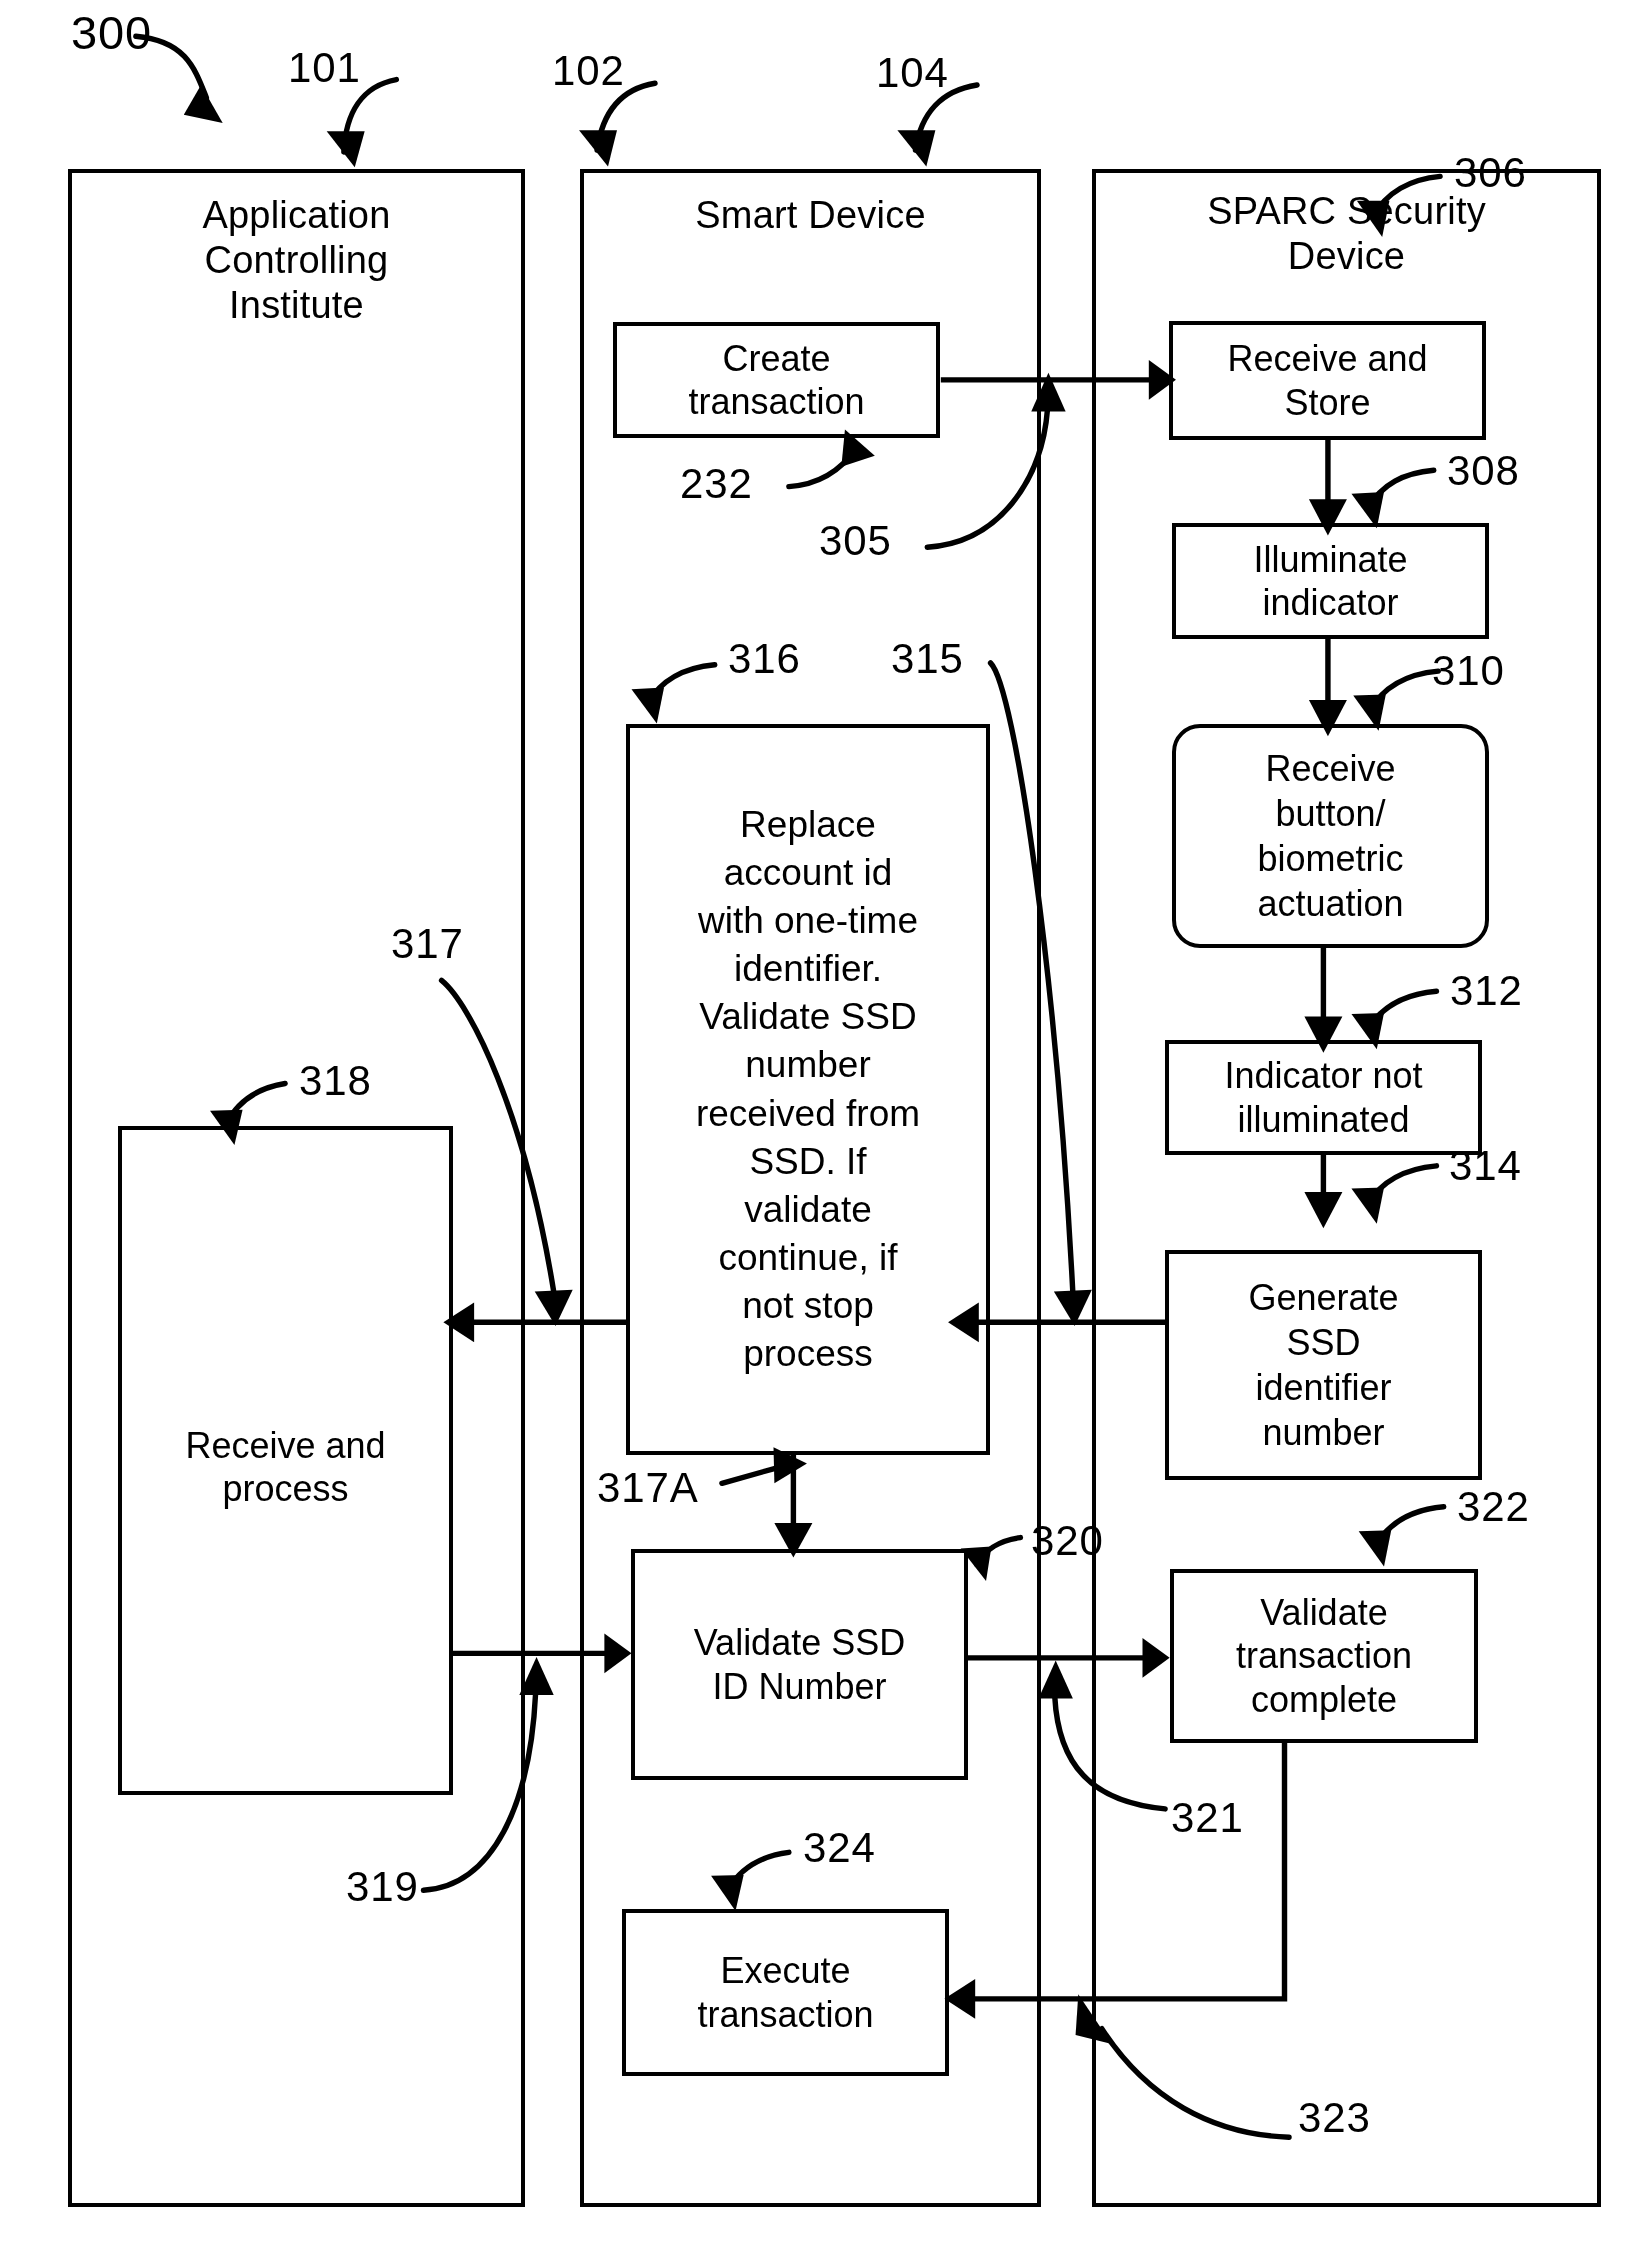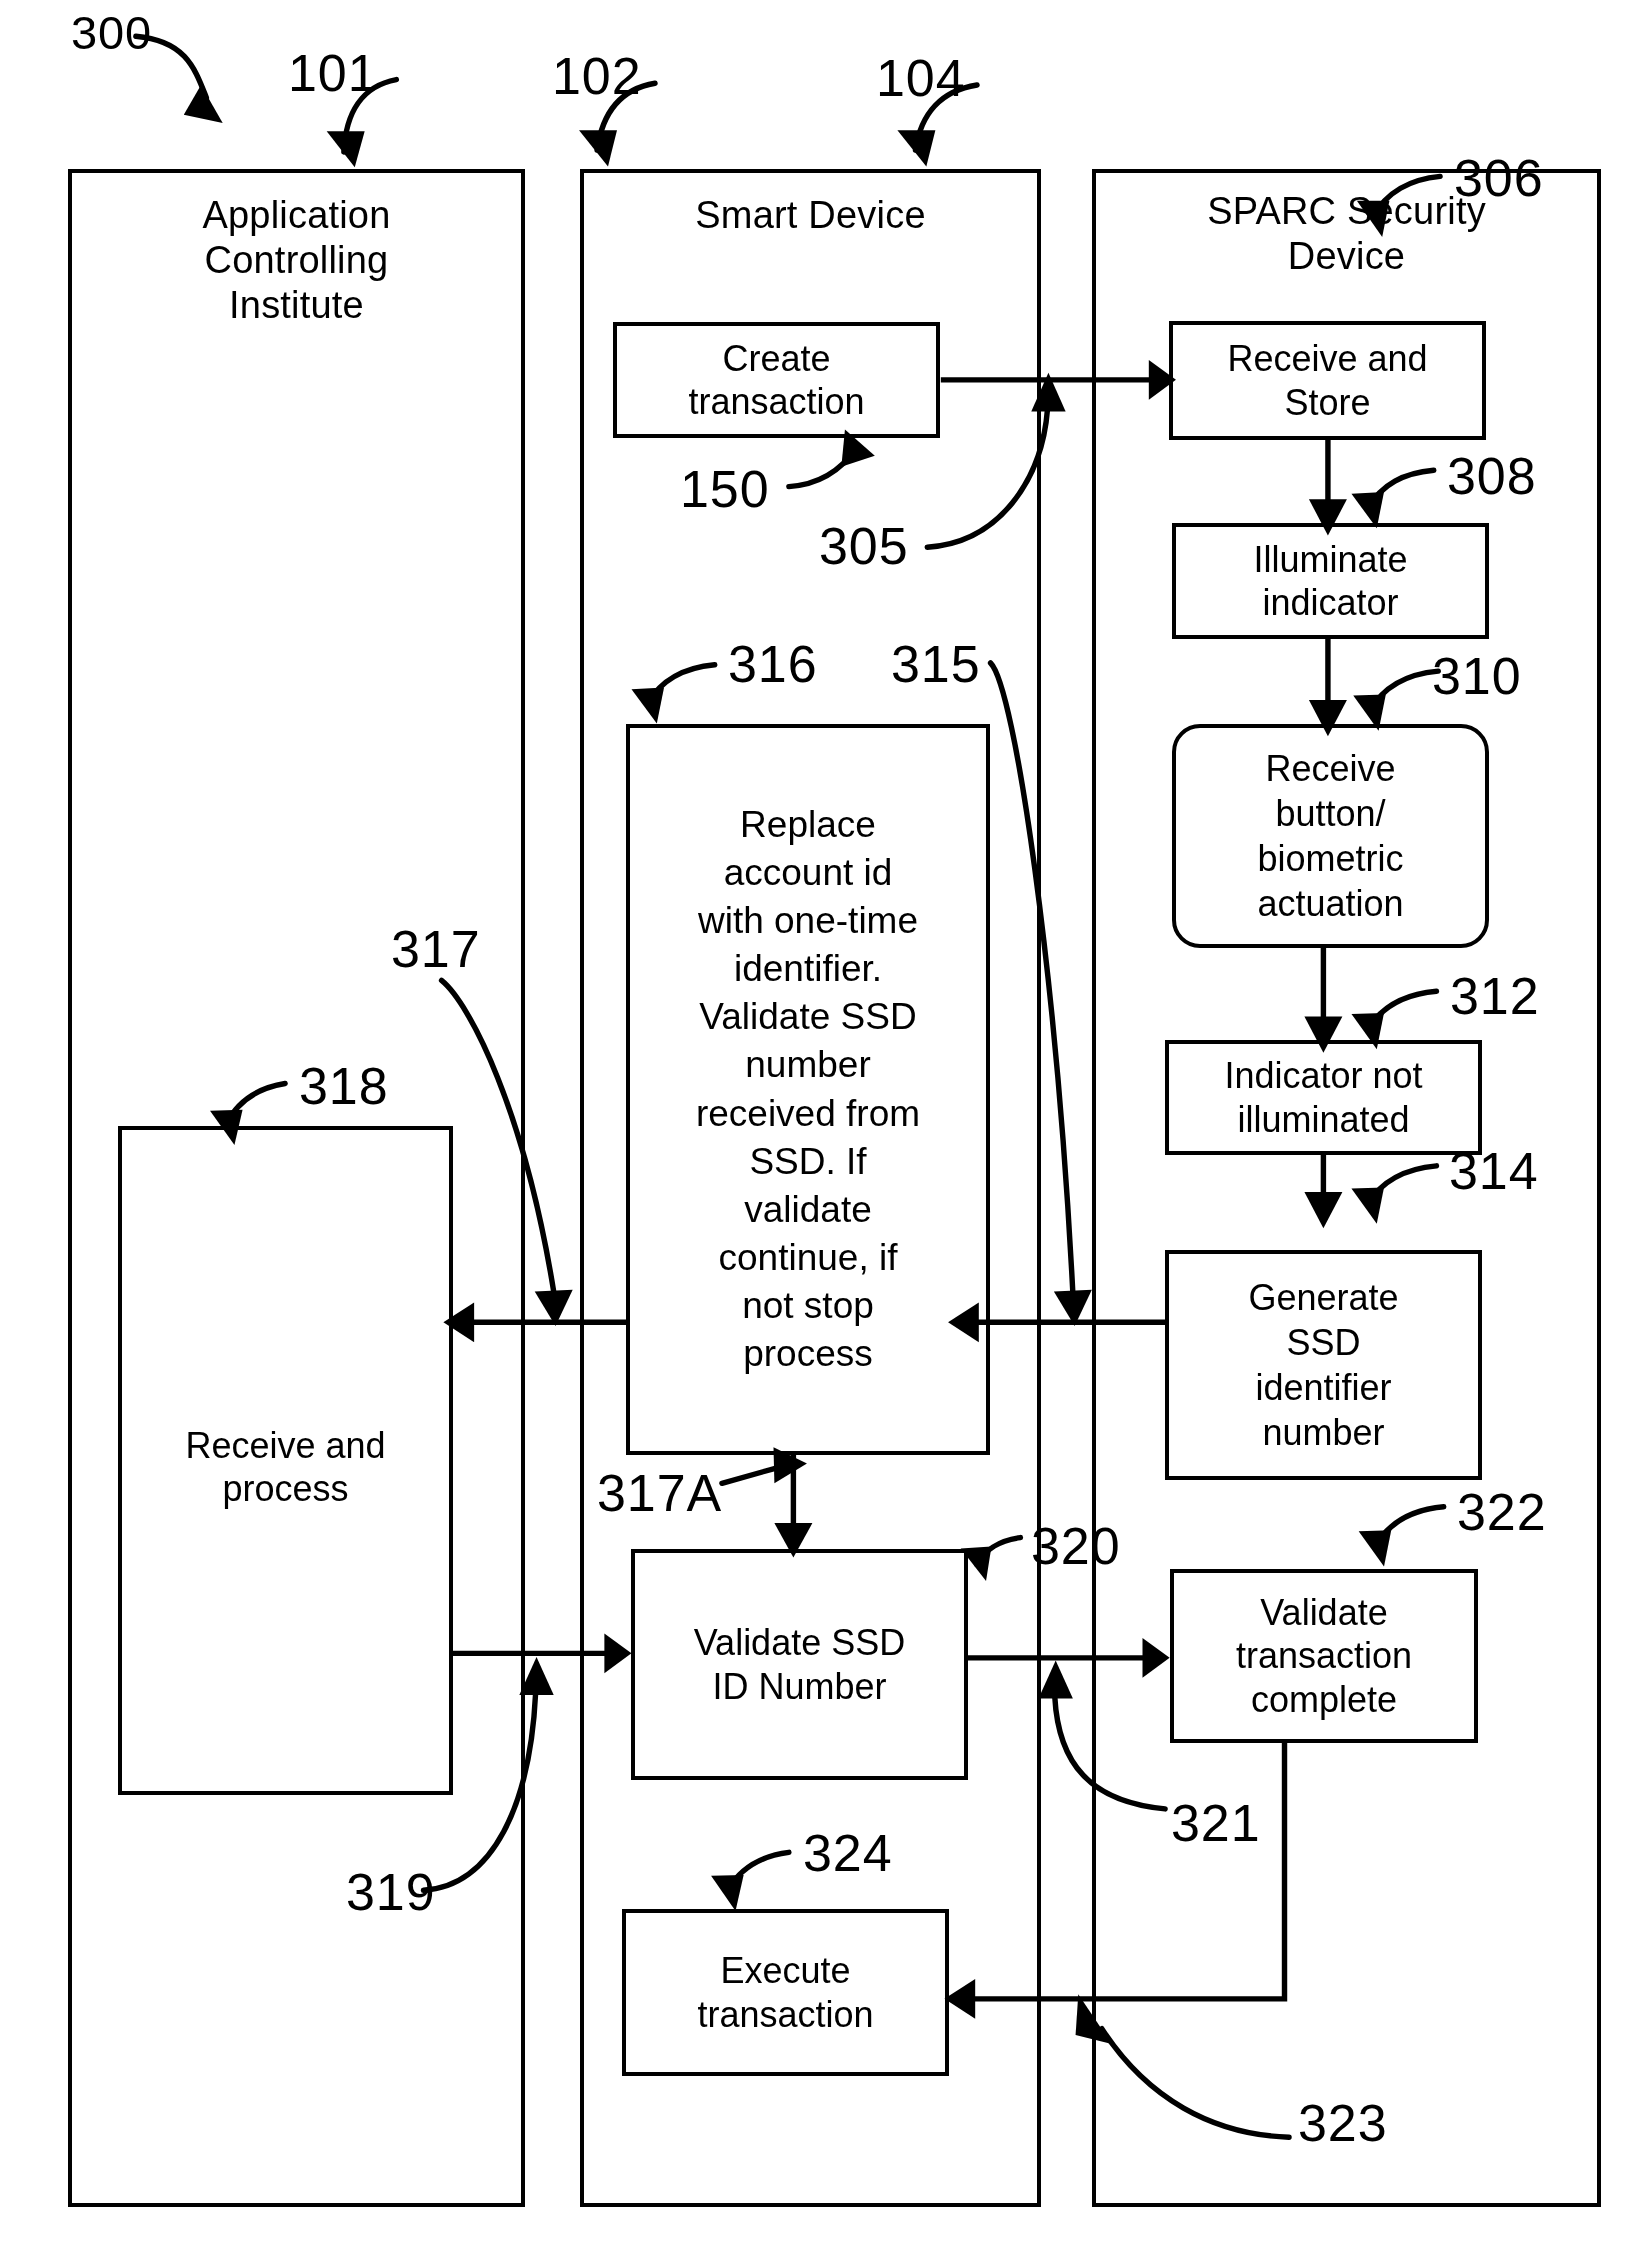--- a/index.html
+++ b/index.html
@@ -47,21 +47,21 @@
     line-height:1.2;
     padding:3.6px 5.4px;
     white-space:pre-line;
     z-index:4;
   }
   .pbox.tall{font-size:36px;line-height:1.25;}
   .pbox.big{font-size:37px;line-height:1.3;}
   
   .ref{
     position:absolute;
-    font-size:52px;
+    font-size:42px;
     line-height:1;
     font-weight:400;
     letter-spacing:0.9px;
     z-index:7;
     white-space:nowrap;
   }
   
   #wires{
     position:absolute;
     left:0;top:0;
@@ -168,21 +168,21 @@
   <div class="ref" style="left:552px; top:50px;">102</div>
   <div class="ref" style="left:876px; top:52px;">104</div>
 
   <div class="ref" style="left:1454px;top:152px;">306</div>
   <div class="ref" style="left:1447px;top:450px;">308</div>
   <div class="ref" style="left:1432px;top:650px;">310</div>
   <div class="ref" style="left:1450px;top:970px;">312</div>
   <div class="ref" style="left:1449px;top:1145px;">314</div>
   <div class="ref" style="left:1457px;top:1486px;">322</div>
 
-  <div class="ref" style="left:680px; top:463px;">150</div>
+  <div class="ref" style="left:680px; top:463px;">232</div>
   <div class="ref" style="left:819px; top:520px;">305</div>
   <div class="ref" style="left:728px; top:638px;">316</div>
   <div class="ref" style="left:891px; top:638px;">315</div>
   <div class="ref" style="left:391px; top:923px;">317</div>
   <div class="ref" style="left:299px; top:1060px;">318</div>
   <div class="ref" style="left:597px; top:1467px;text-align:right;">317A</div>
   <div class="ref" style="left:1031px;top:1520px;">320</div>
   <div class="ref" style="left:1171px;top:1797px;">321</div>
   <div class="ref" style="left:346px; top:1866px;">319</div>
   <div class="ref" style="left:803px; top:1827px;">324</div>

